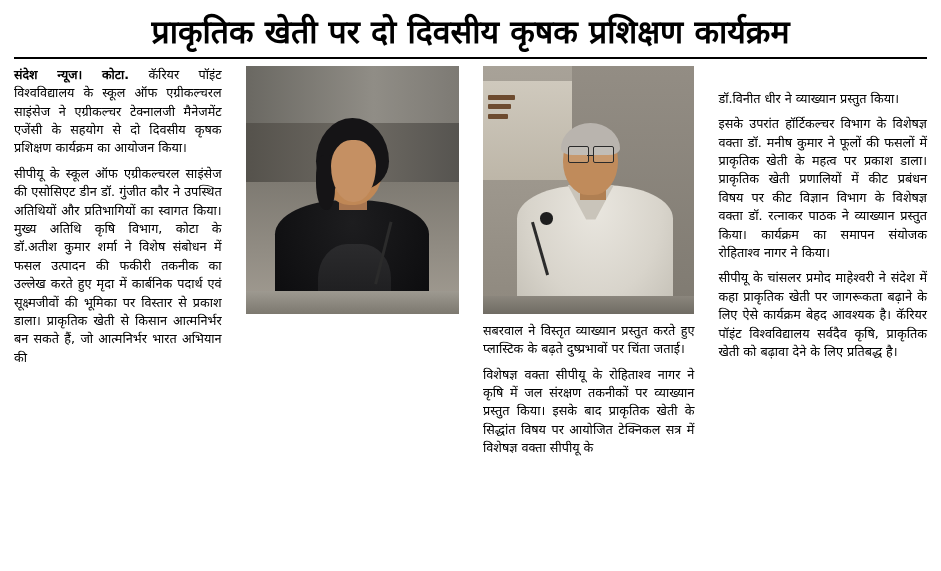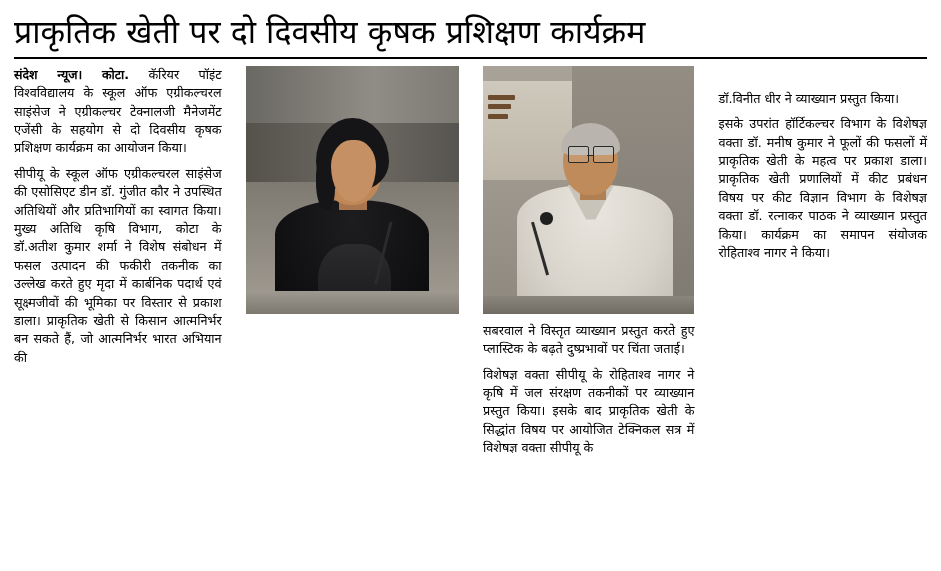--- a/index.html
+++ b/index.html
@@ -16,24 +16,24 @@
   }
   .page {
     position: relative;
     width: 941px;
     height: 571px;
     box-sizing: border-box;
     padding: 10px 14px 6px 14px;
   }
   .headline {
     font-family: "DejaVu Sans", sans-serif;
-    font-weight: normal;
+    font-weight: bold;
     font-size: 32px;
     line-height: 1.15;
-    text-align: left;
+    text-align: center;
     letter-spacing: 0px;
     color: #000;
     white-space: nowrap;
     margin: 4px 0 2px 0;
   }
   .rule {
     height: 2px;
     background: #000;
     margin: 6px 0 7px 0;
   }
@@ -246,16 +246,17 @@
         <div class="p2-mic-head"></div>
         <div class="p2-desk"></div>
       </div>
       <p class="body first">सबरवाल ने विस्तृत व्याख्यान प्रस्तुत करते हुए प्लास्टिक के बढ़ते दुष्प्रभावों पर चिंता जताई।</p>
       <p class="body">विशेषज्ञ वक्ता सीपीयू के रोहिताश्व नागर ने कृषि में जल संरक्षण तकनीकों पर व्याख्यान प्रस्तुत किया। इसके बाद प्राकृतिक खेती के सिद्धांत विषय पर आयोजित टेक्निकल सत्र में विशेषज्ञ वक्ता सीपीयू के</p>
     </div>
 
     <div class="col col-4">
       <p class="body first">डॉ.विनीत धीर ने व्याख्यान प्रस्तुत किया।</p>
       <p class="body">इसके उपरांत हॉर्टिकल्चर विभाग के विशेषज्ञ वक्ता डॉ. मनीष कुमार ने फूलों की फसलों में प्राकृतिक खेती के महत्व पर प्रकाश डाला। प्राकृतिक खेती प्रणालियों में कीट प्रबंधन विषय पर कीट विज्ञान विभाग के विशेषज्ञ वक्ता डॉ. रत्नाकर पाठक ने व्याख्यान प्रस्तुत किया। कार्यक्रम का समापन संयोजक रोहिताश्व नागर ने किया।</p>
+      <p class="body">सीपीयू के चांसलर प्रमोद माहेश्वरी ने संदेश में कहा प्राकृतिक खेती पर जागरूकता बढ़ाने के लिए ऐसे कार्यक्रम बेहद आवश्यक है। कॅरियर पॉइंट विश्वविद्यालय सर्वदैव कृषि, प्राकृतिक खेती को बढ़ावा देने के लिए प्रतिबद्ध है।</p>
     </div>
 
   </div>
 </div>
 
 </body></html>

